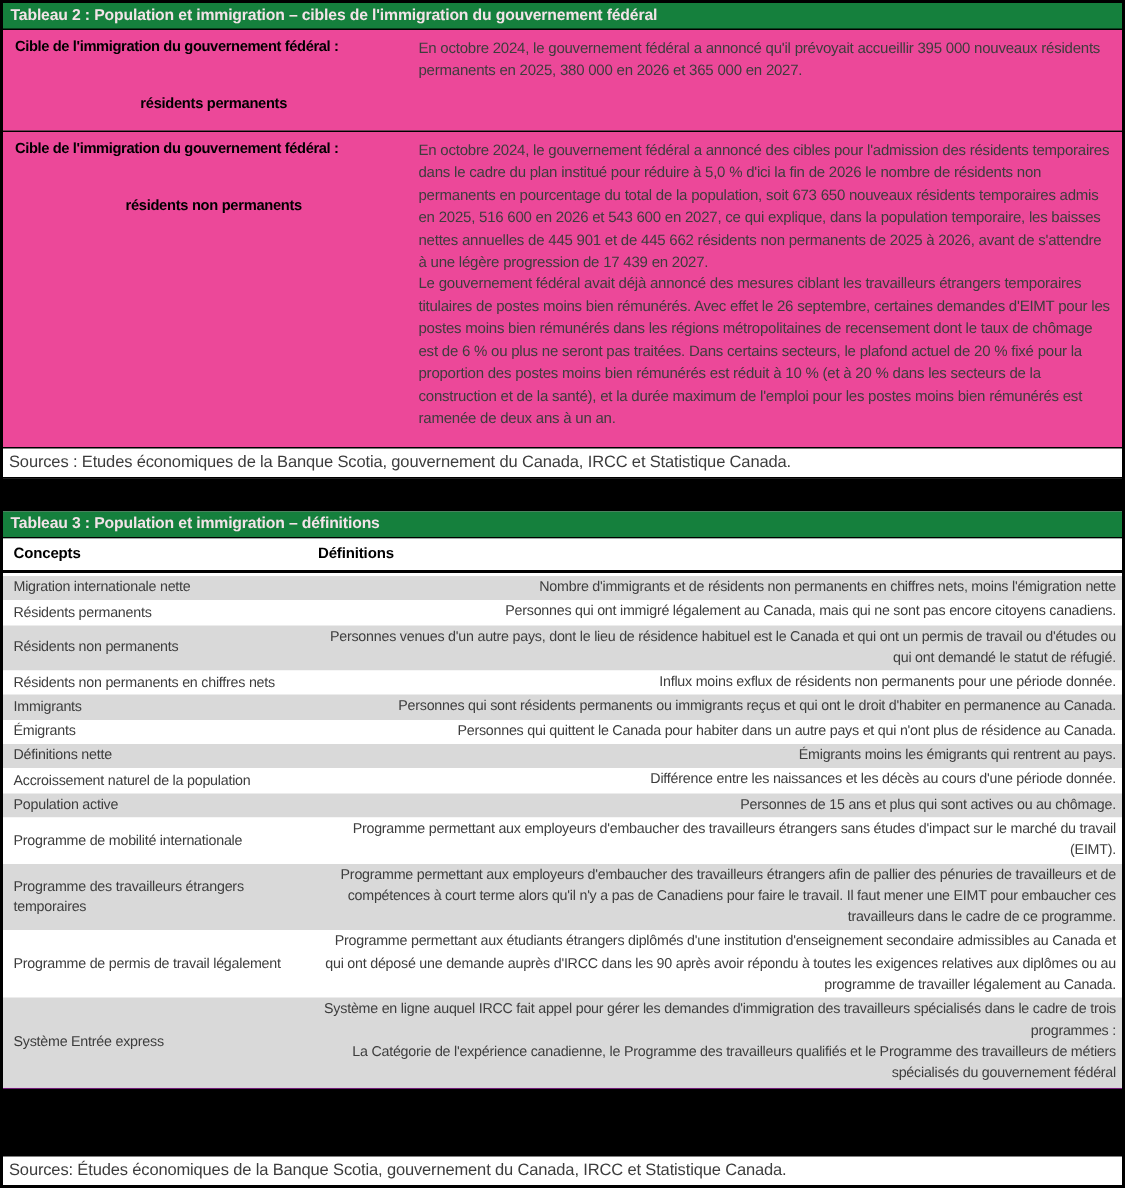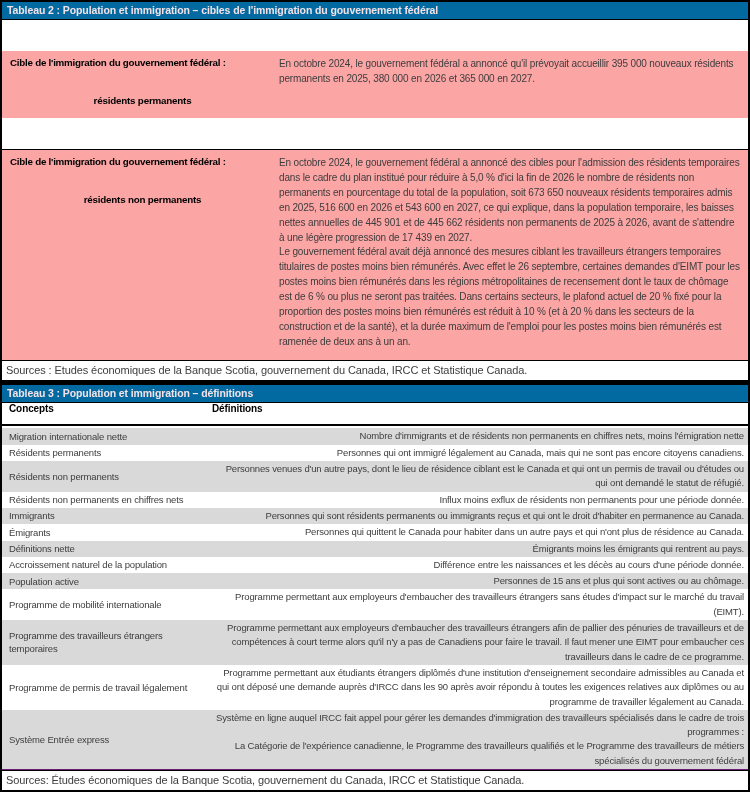--- a/index.html
+++ b/index.html
@@ -4,47 +4,47 @@
 <style>
   html,body{margin:0;padding:0;background:#000;}
   body{width:750px;height:792px;overflow:hidden;
        font-family:"Liberation Sans","DejaVu Sans",sans-serif;
        -webkit-font-smoothing:antialiased;}
   .frame{box-sizing:border-box;width:750px;height:792px;background:#000;
          padding:2px;display:flex;flex-direction:column;}
   .white{background:#fff;}
 
   
-  .titlebar{background:#0369a1;color:#F3E3E8;font-weight:bold;font-size:10.5px;
+  .titlebar{background:#15803d;color:#F3E3E8;font-weight:bold;font-size:10.5px;
             letter-spacing:-0.1px;padding:2px 5px 3px 5px;border-bottom:1px solid #000;}
 
   
   .t2-table{border-bottom:1px solid #000;}
-  .t2-row{display:flex;background:#fca5a5;margin-top:31px;}
+  .t2-row{display:flex;background:#ec4899;}
   .t2-row + .t2-row{border-top:1px solid #000;}
   .t2-left{box-sizing:border-box;width:277px;flex:0 0 277px;padding:6px 4px 0 8px;}
   .t2-label{font-weight:bold;font-size:9.8px;letter-spacing:-0.25px;color:#000;}
   .t2-sublabel{font-weight:bold;font-size:9.8px;letter-spacing:-0.2px;color:#000;
                text-align:center;margin-top:27px;}
   .t2-right{box-sizing:border-box;flex:1;padding:6px 8px 4px 0;}
   .t2-par{font-size:10px;line-height:14.9px;letter-spacing:-0.15px;color:#3D3D3D;
           text-align:left;}
   .row1{min-height:67px;}
   .row2{min-height:210px;}
   .sources{background:#fff;font-size:11px;color:#3D3D3D;letter-spacing:-0.1px;
            padding:3px 4px 4px 4px;}
   .t2-sources{border-top:1px solid #000;}
 
   
   .black-gap{height:22px;background:#000;}
 
   
   .t3-table{border-bottom:1px solid #701a75;}
   .t3-header{display:flex;background:#fff;border-bottom:2px solid #000;
-             height:21px;}
+             align-items:center;height:21px;}
   .t3-header .h1{box-sizing:border-box;width:210px;flex:0 0 210px;padding-left:7px;
                  font-weight:bold;font-size:10px;color:#000;letter-spacing:-0.1px;}
   .t3-header .h2{flex:1;font-weight:bold;font-size:10px;color:#000;letter-spacing:-0.1px;}
   .t3-rows{background:#fff;padding-top:2px;}
   .t3-row{display:flex;align-items:center;background:#fff;}
   .t3-row.shaded{background:#D9D9D9;}
   .t3-concept{box-sizing:border-box;width:210px;flex:0 0 210px;padding:1px 6px 1px 7px;
               font-size:9.5px;line-height:13.5px;letter-spacing:-0.15px;color:#3D3D3D;}
   .t3-def{box-sizing:border-box;flex:1;padding:1px 4px 1px 0;
           font-size:9.5px;line-height:14.3px;letter-spacing:-0.15px;color:#3D3D3D;
@@ -102,21 +102,21 @@
     <div class="t3-def">Nombre d'immigrants et de résidents non permanents en chiffres nets, moins l'émigration nette</div>
   </div>
 
   <div class="t3-row">
     <div class="t3-concept">Résidents permanents</div>
     <div class="t3-def">Personnes qui ont immigré légalement au Canada, mais qui ne sont pas encore citoyens canadiens.</div>
   </div>
 
   <div class="t3-row shaded">
     <div class="t3-concept">Résidents non permanents</div>
-    <div class="t3-def">Personnes venues d'un autre pays, dont le lieu de résidence ciblant est le Canada et qui ont un permis de travail ou d'études ou qui ont demandé le statut de réfugié.</div>
+    <div class="t3-def">Personnes venues d'un autre pays, dont le lieu de résidence habituel est le Canada et qui ont un permis de travail ou d'études ou qui ont demandé le statut de réfugié.</div>
   </div>
 
   <div class="t3-row">
     <div class="t3-concept">Résidents non permanents en chiffres nets</div>
     <div class="t3-def">Influx moins exflux de résidents non permanents pour une période donnée.</div>
   </div>
 
   <div class="t3-row shaded">
     <div class="t3-concept">Immigrants</div>
     <div class="t3-def">Personnes qui sont résidents permanents ou immigrants reçus et qui ont le droit d'habiter en permanence au Canada.</div>

